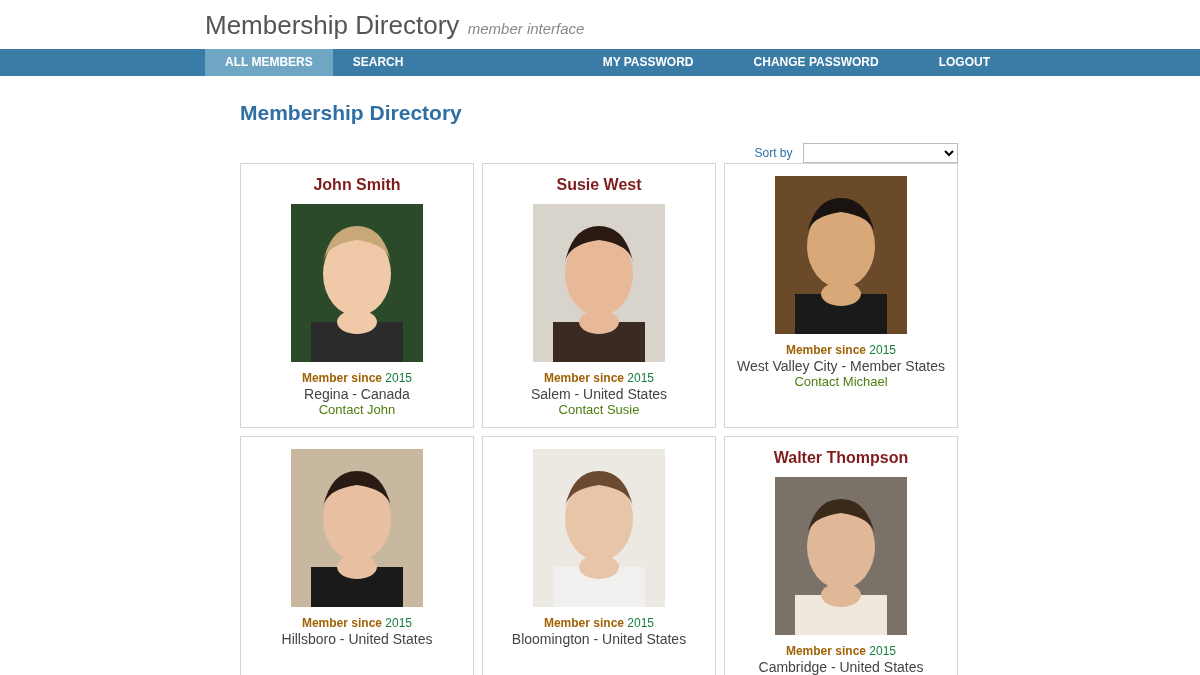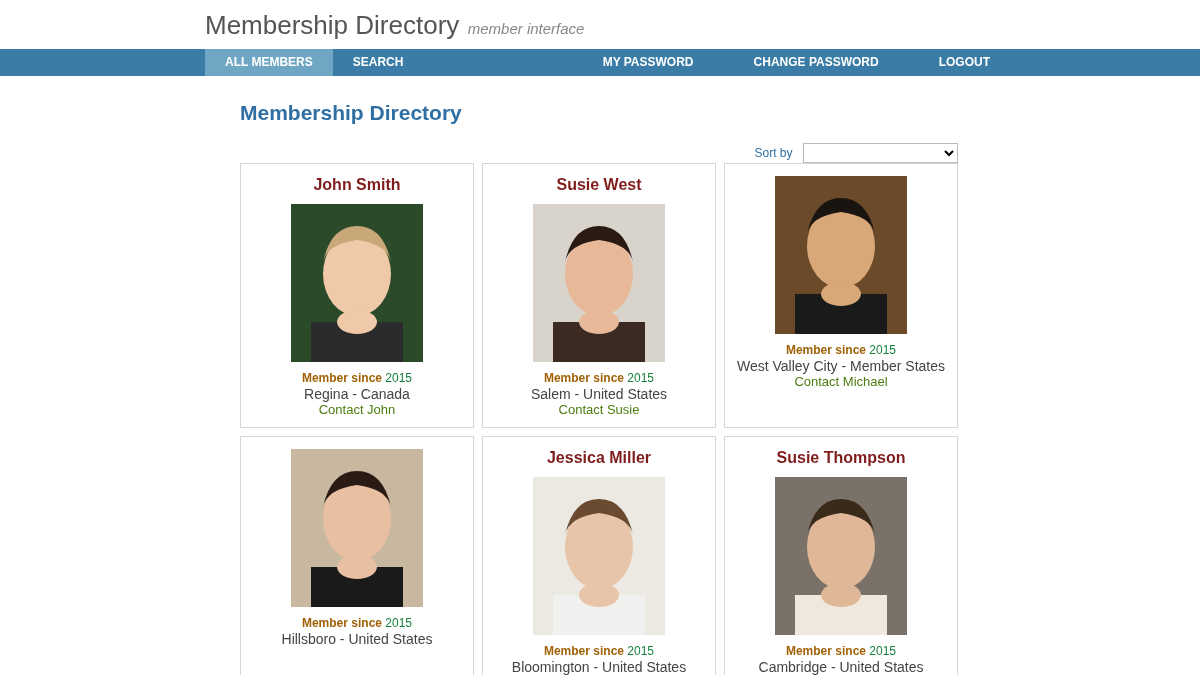--- a/index.html
+++ b/index.html
@@ -106,33 +106,32 @@
     <rect width="132" height="158" fill="#c8b8a0"></rect>
     <ellipse cx="66" cy="70" rx="34" ry="42" fill="#e8bfa0"></ellipse>
     <path d="M32 58 Q40 22 66 22 Q92 22 100 58 Q96 40 66 36 Q36 40 32 58 Z" fill="#2a1a14"></path>
     <rect x="20" y="118" width="92" height="40" fill="#1a1a1a"></rect>
     <ellipse cx="66" cy="118" rx="20" ry="12" fill="#e8bfa0"></ellipse>
   </svg>
           <div class="meta-line"><b>Member since</b> <span class="year">2015</span></div>
           <div class="loc">Hillsboro - United States</div>
         </div>
         <div class="card cut">
-          <div class="card-name">Jessica Miller</div>
           <svg class="photo" viewBox="0 0 132 158">
     <rect width="132" height="158" fill="#ece8e2"></rect>
     <ellipse cx="66" cy="70" rx="34" ry="42" fill="#e8c4a8"></ellipse>
     <path d="M32 58 Q40 22 66 22 Q92 22 100 58 Q96 40 66 36 Q36 40 32 58 Z" fill="#6a4a30"></path>
     <rect x="20" y="118" width="92" height="40" fill="#f0f0ee"></rect>
     <ellipse cx="66" cy="118" rx="20" ry="12" fill="#e8c4a8"></ellipse>
   </svg>
           <div class="meta-line"><b>Member since</b> <span class="year">2015</span></div>
           <div class="loc">Bloomington - United States</div>
         </div>
         <div class="card cut">
-          <div class="card-name">Susie Thompson</div>
+          <div class="card-name">Walter Thompson</div>
           <svg class="photo" viewBox="0 0 132 158">
     <rect width="132" height="158" fill="#7a7268"></rect>
     <ellipse cx="66" cy="70" rx="34" ry="42" fill="#e0b898"></ellipse>
     <path d="M32 58 Q40 22 66 22 Q92 22 100 58 Q96 40 66 36 Q36 40 32 58 Z" fill="#3a2a1a"></path>
     <rect x="20" y="118" width="92" height="40" fill="#efe8dc"></rect>
     <ellipse cx="66" cy="118" rx="20" ry="12" fill="#e0b898"></ellipse>
   </svg>
           <div class="meta-line"><b>Member since</b> <span class="year">2015</span></div>
           <div class="loc">Cambridge - United States</div>
         </div>

